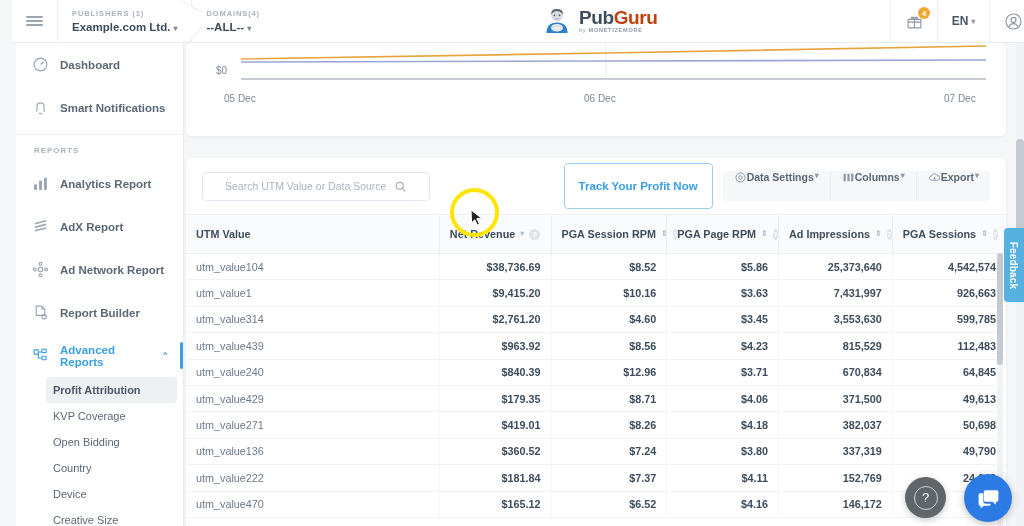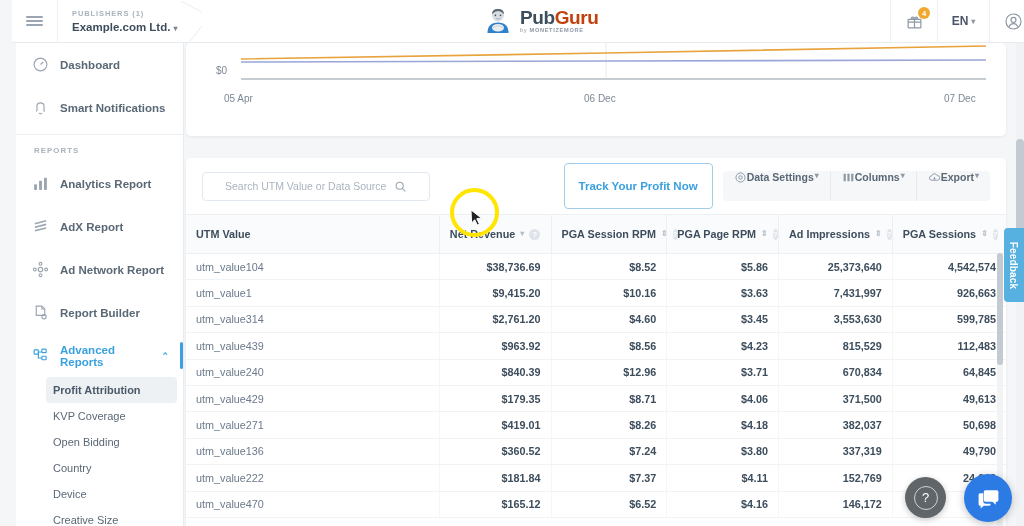--- a/index.html
+++ b/index.html
@@ -259,20 +259,26 @@
     </div>
 
     <div class="selector">
       <div class="sel-label">PUBLISHERS (1)</div>
       <div class="sel-value">
         <span>Example.com Ltd.</span><span class="caret">▾</span>
       </div>
       <div class="sel-arrow"></div>
     </div>
 
+    <div class="selector">
+      <div class="sel-label">DOMAINS(4)</div>
+      <div class="sel-value">
+        <span>--ALL--</span><span class="caret">▾</span>
+      </div>
+    </div>
 
     <div class="logo-wrap">
       <svg class="guru-icon" viewBox="0 0 40 40">
         <ellipse cx="20" cy="12" rx="8" ry="8.5" fill="#d8dde3"></ellipse>
         <path d="M12 11 Q20 2 28 11 Q28 4 20 4 Q12 4 12 11Z" fill="#5b6670"></path>
         <circle cx="16.6" cy="12.5" r="1.1" fill="#3d4d5c"></circle>
         <circle cx="23.4" cy="12.5" r="1.1" fill="#3d4d5c"></circle>
         <path d="M17 16.5 Q20 18.4 23 16.5" stroke="#9aa5b1" stroke-width="1.1" fill="none"></path>
         <path d="M6 36 Q6 22 20 22 Q34 22 34 36 Z" fill="#2f82c9"></path>
         <ellipse cx="20" cy="29" rx="8" ry="5" fill="#e9edf1"></ellipse>
@@ -394,21 +400,21 @@
     <div class="card chart-card">
       <svg class="chart-area" viewBox="0 0 820 50" preserveAspectRatio="none">
         <line x1="55" y1="36" x2="800" y2="36" stroke="#dfe3e8" stroke-width="1"></line>
         <line x1="420" y1="0" x2="420" y2="36" stroke="#e6eaee" stroke-width="1"></line>
         <polyline points="55,16 420,10 800,3" fill="none" stroke="#e8a33d" stroke-width="1.6"></polyline>
         <polyline points="55,19 420,18 800,17" fill="none" stroke="#9aa6d8" stroke-width="1.6"></polyline>
         <polyline points="55,36 420,36 800,36" fill="none" stroke="#b7bfc7" stroke-width="1.6"></polyline>
       </svg>
       <div class="chart-y0">$0</div>
       <div class="xlabels">
-        <span style="left:38px">05 Apr</span>
+        <span style="left:38px">05 Dec</span>
         <span style="left:398px">06 Dec</span>
         <span style="left:758px">07 Dec</span>
       </div>
     </div>
 
     <div class="card table-card">
       <div class="toolbar">
         <div class="search-box">
           <input type="text" placeholder="Search UTM Value or Data Source ID..." style="">
           <svg width="13" height="13" viewBox="0 0 24 24" fill="none" stroke="#9aa5b1" stroke-width="2">

